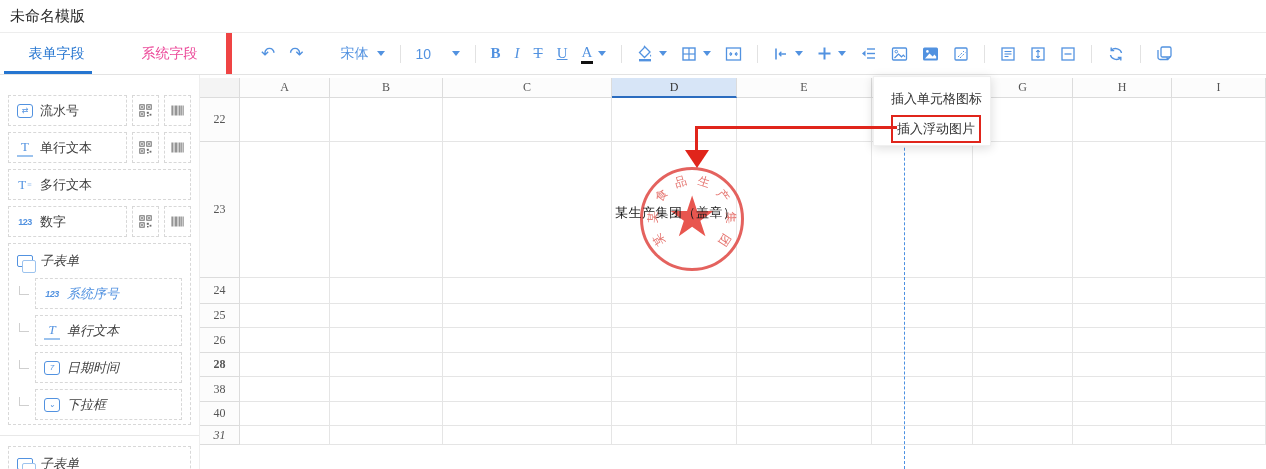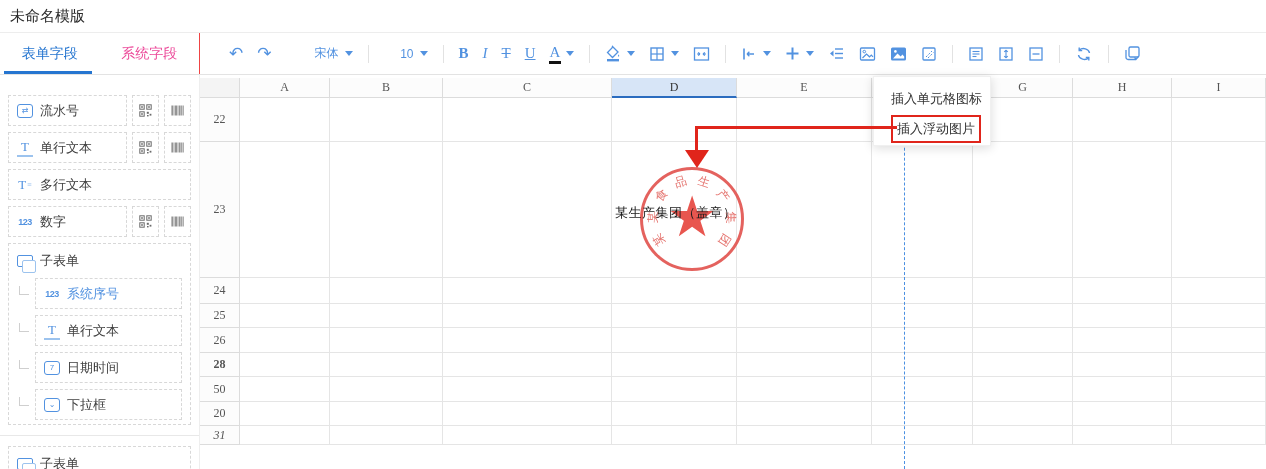--- a/index.html
+++ b/index.html
@@ -7,40 +7,40 @@
     font-family:"Liberation Sans", sans-serif; position:relative; }
 
   
   .titlebar { position:absolute; left:0; top:0; width:1266px; height:33px;
     border-bottom:1px solid #ededed; padding:7px 10px; }
   .titlebar .t { font-size:15px; color:#2b2b2b; }
 
   
   .band { position:absolute; left:0; top:33px; width:1266px; height:42px;
     border-bottom:1px solid #e3e3e3; display:flex; }
-  .tabs { width:200px; height:100%; display:flex; position:relative; flex:none;
-    border-right:1px solid #ef4444; }
+  .tabs { width:232px; height:100%; display:flex; position:relative; flex:none;
+    border-right:6px solid #ef4444; }
   .tab { flex:1; display:flex; align-items:center; justify-content:center;
     font-size:14px; color:#ec4899; cursor:pointer; }
   .tab.active { color:#2575d0; }
   .tab-underline { position:absolute; left:4px; bottom:0; width:88px; height:3px;
     background:#2575d0; }
 
   
   .toolbar { flex:1; display:flex; align-items:center; padding-left:22px;
     color:#5292e0; }
   .tbtn { height:28px; display:flex; align-items:center; justify-content:center;
     margin:0 7px; cursor:pointer; flex:none; }
   .tbtn svg { display:block; }
   .glyph { font-size:17px; color:#5292e0; }
   .tsep { width:1px; height:18px; background:#e2e2e2; margin:0 8px; flex:none; }
   .caret { width:0; height:0; border-left:4px solid transparent;
     border-right:4px solid transparent; border-top:5px solid #5292e0;
     margin-left:6px; }
-  .fontname { font-size:12px; color:#5292e0; min-width:30px; text-align:right; }
+  .fontname { font-size:14px; color:#5292e0; min-width:30px; text-align:left; }
   .fmt { font-size:15px; color:#5292e0; font-family:"Liberation Serif",serif; }
   .fmt.b { font-weight:bold; }
   .fmt.i { font-style:italic; }
   .fmt.s { text-decoration:line-through; }
   .fmt.u { text-decoration:underline; }
   .fontcolor { position:relative; font-size:15px; color:#5292e0;
     font-family:"Liberation Serif",serif; padding-bottom:3px; }
   .fontcolor::after { content:""; position:absolute; left:-1px; right:-1px;
     bottom:0; height:3px; background:#111; }
 
@@ -62,21 +62,21 @@
   .ficon.t-under { border-bottom:2px solid #9cc3ee; padding-bottom:0;
     font-family:"Liberation Serif",serif; }
   .ficon.t-lines { font-family:"Liberation Serif",serif; }
   .ficon.t-lines::after { content:"≡"; font-size:8px; margin-left:1px; color:#9cc3ee; }
   .ficon.num { font-size:9px; font-weight:bold; letter-spacing:-0.5px; }
   .ficon.subform { position:relative; width:13px; height:12px;
     border:1px solid #5292e0; border-radius:2px; background:#fff; }
   .ficon.subform::after { content:""; position:absolute; left:4px; top:4px;
     width:12px; height:11px; border:1px solid #9cc3ee; border-radius:2px;
     background:#fff; }
-  .group { border:1px dashed #d8d8d8; padding:4px 8px 2px 8px; margin-bottom:8px; }
+  .group { border:1px dashed #d8d8d8; padding:4px 8px 2px 8px; margin-bottom:8px;font-style:italic; }
   .group-head { display:flex; align-items:center; height:26px; font-size:13px;
     color:#404040; margin-bottom:4px; }
   .group-head .lbl { margin-left:7px; }
   .sub-row { display:flex; align-items:center; margin-bottom:6px; }
   .lmark { width:10px; height:9px; border-left:1px solid #cfcfcf;
     border-bottom:1px solid #cfcfcf; margin:0 6px 6px 2px; flex:none; }
   .sub-box { flex:1; height:31px; border:1px dashed #d8d8d8; display:flex;
     align-items:center; padding-left:8px; font-size:13px; color:#404040;
     cursor:grab; }
   .sub-box .lbl { margin-left:7px; }
@@ -533,33 +533,33 @@
       <div class="g-cell" style="width: 113px; height: 24px;"></div>
       <div class="g-cell" style="width: 169px; height: 24px;"></div>
       <div class="g-cell" style="width: 125px; height: 24px;"></div>
       <div class="g-cell" style="width: 135px; height: 24px;"></div>
       <div class="g-cell" style="width: 101px; height: 24px;"></div>
       <div class="g-cell" style="width: 100px; height: 24px;"></div>
       <div class="g-cell" style="width: 99px; height: 24px;"></div>
       <div class="g-cell" style="width: 94px; height: 24px;"></div>
     </div>
     <div class="g-row">
-      <div class="g-h" style="width: 40px; height: 25px;">50</div>
+      <div class="g-h" style="width: 40px; height: 25px;">38</div>
       <div class="g-cell" style="width: 90px; height: 25px;"></div>
       <div class="g-cell" style="width: 113px; height: 25px;"></div>
       <div class="g-cell" style="width: 169px; height: 25px;"></div>
       <div class="g-cell" style="width: 125px; height: 25px;"></div>
       <div class="g-cell" style="width: 135px; height: 25px;"></div>
       <div class="g-cell" style="width: 101px; height: 25px;"></div>
       <div class="g-cell" style="width: 100px; height: 25px;"></div>
       <div class="g-cell" style="width: 99px; height: 25px;"></div>
       <div class="g-cell" style="width: 94px; height: 25px;"></div>
     </div>
     <div class="g-row">
-      <div class="g-h" style="width: 40px; height: 24px;">20</div>
+      <div class="g-h" style="width: 40px; height: 24px;">40</div>
       <div class="g-cell" style="width: 90px; height: 24px;"></div>
       <div class="g-cell" style="width: 113px; height: 24px;"></div>
       <div class="g-cell" style="width: 169px; height: 24px;"></div>
       <div class="g-cell" style="width: 125px; height: 24px;"></div>
       <div class="g-cell" style="width: 135px; height: 24px;"></div>
       <div class="g-cell" style="width: 101px; height: 24px;"></div>
       <div class="g-cell" style="width: 100px; height: 24px;"></div>
       <div class="g-cell" style="width: 99px; height: 24px;"></div>
       <div class="g-cell" style="width: 94px; height: 24px;"></div>
     </div>

